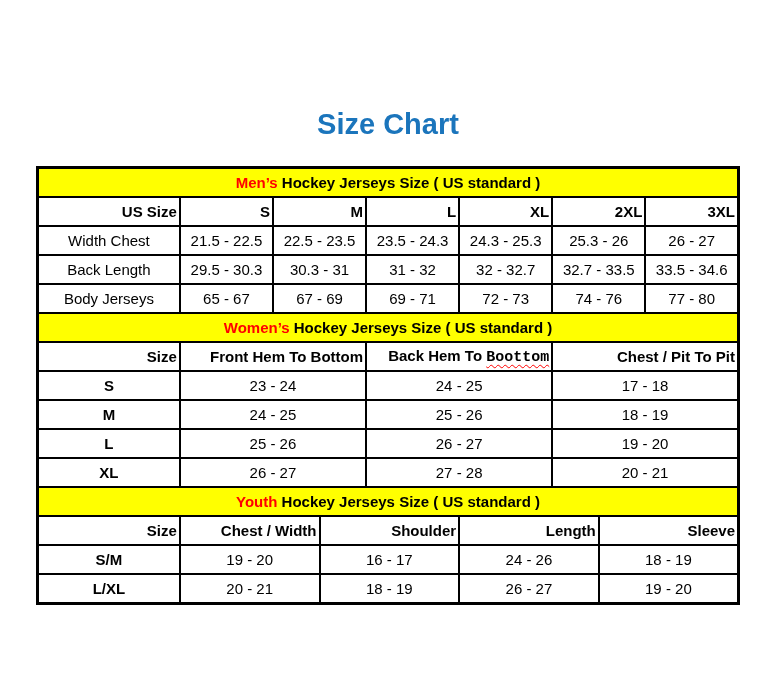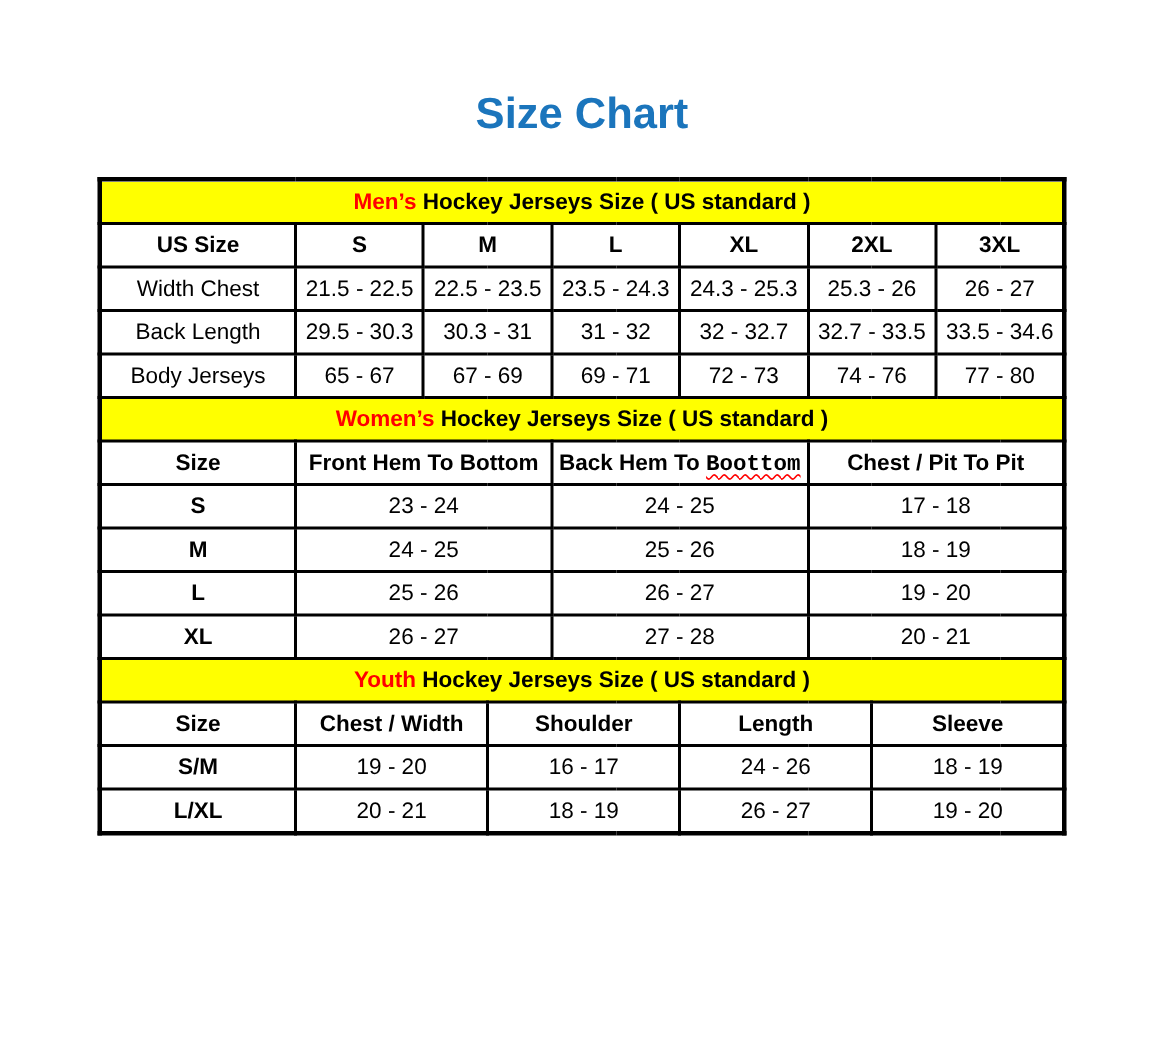--- a/index.html
+++ b/index.html
@@ -12,31 +12,32 @@
   body{
     width:776px;
     height:692px;
     background:#ffffff;
     font-family:"Liberation Sans","DejaVu Sans",sans-serif;
     color:#000;
     overflow:hidden;
   }
   .page{
     padding-top:60px;
+    margin-top:48px;
   }
   h1.page-title{
     margin:0 0 25px 0;
     text-align:center;
     font-size:29px;
     font-weight:700;
     color:var(--title-blue);
     letter-spacing:0px;
   }
   table.size-chart{
-    width:646px;
+    width:704px;
     margin:0 auto;
     border-collapse:collapse;
     table-layout:fixed;
     border:3px solid var(--border-black);
   }
   table.size-chart td, table.size-chart th{
     border:2px solid var(--border-black);
     text-align:center;
     vertical-align:middle;
     font-size:15px;
@@ -49,20 +50,21 @@
     background:var(--band-yellow);
     font-weight:700;
     font-size:16px;
     height:33px;
   }
   td.band-cell .hl{
     color:var(--accent-red);
   }
   tr.header-row th{
     font-weight:700;
+    text-align:right;
   }
   td.row-label{
     font-weight:400;
   }
   tr.womens td.row-label,
   tr.youth td.row-label{
     font-weight:700;
   }
   td.data-cell{
     font-weight:400;

